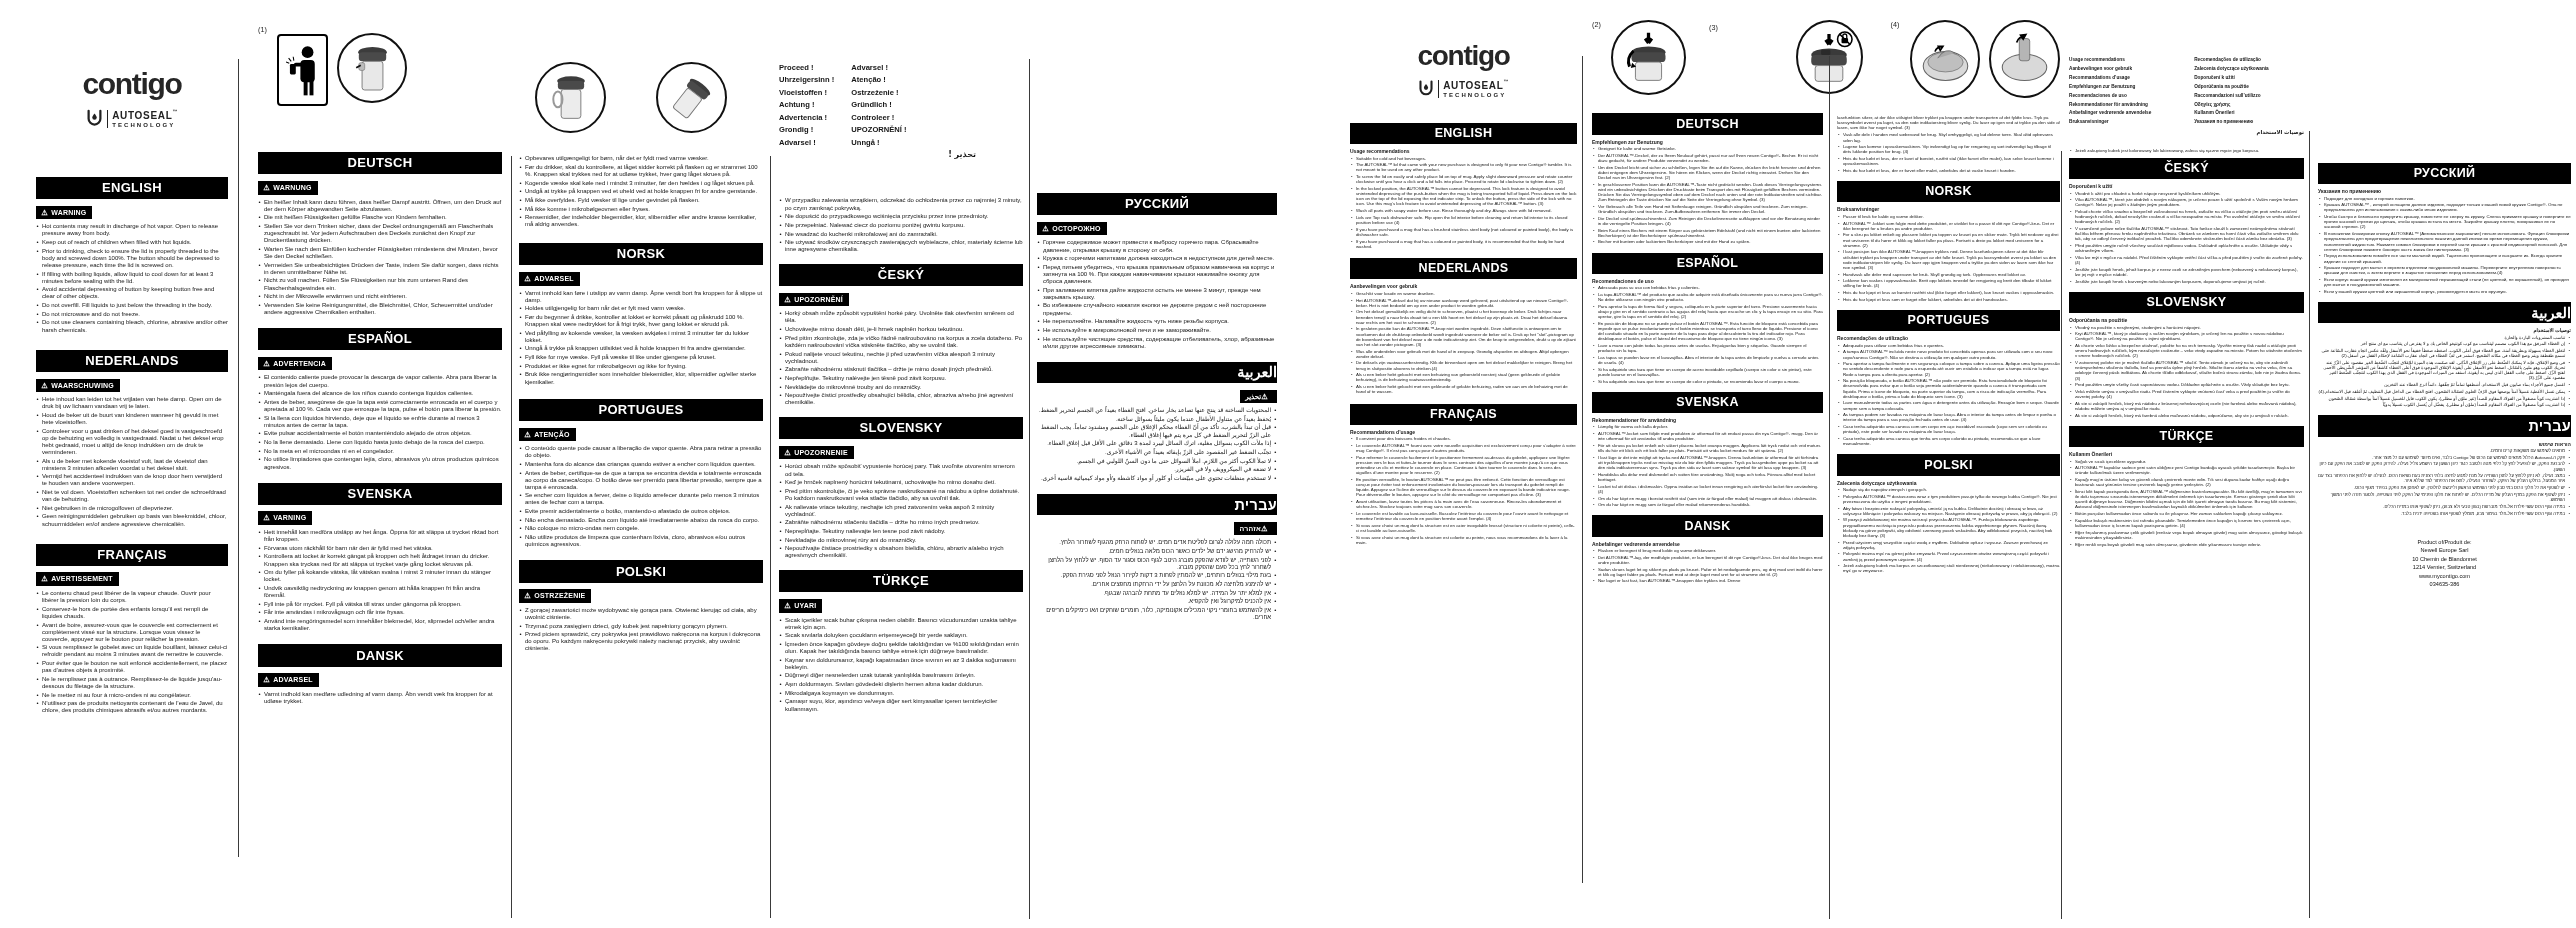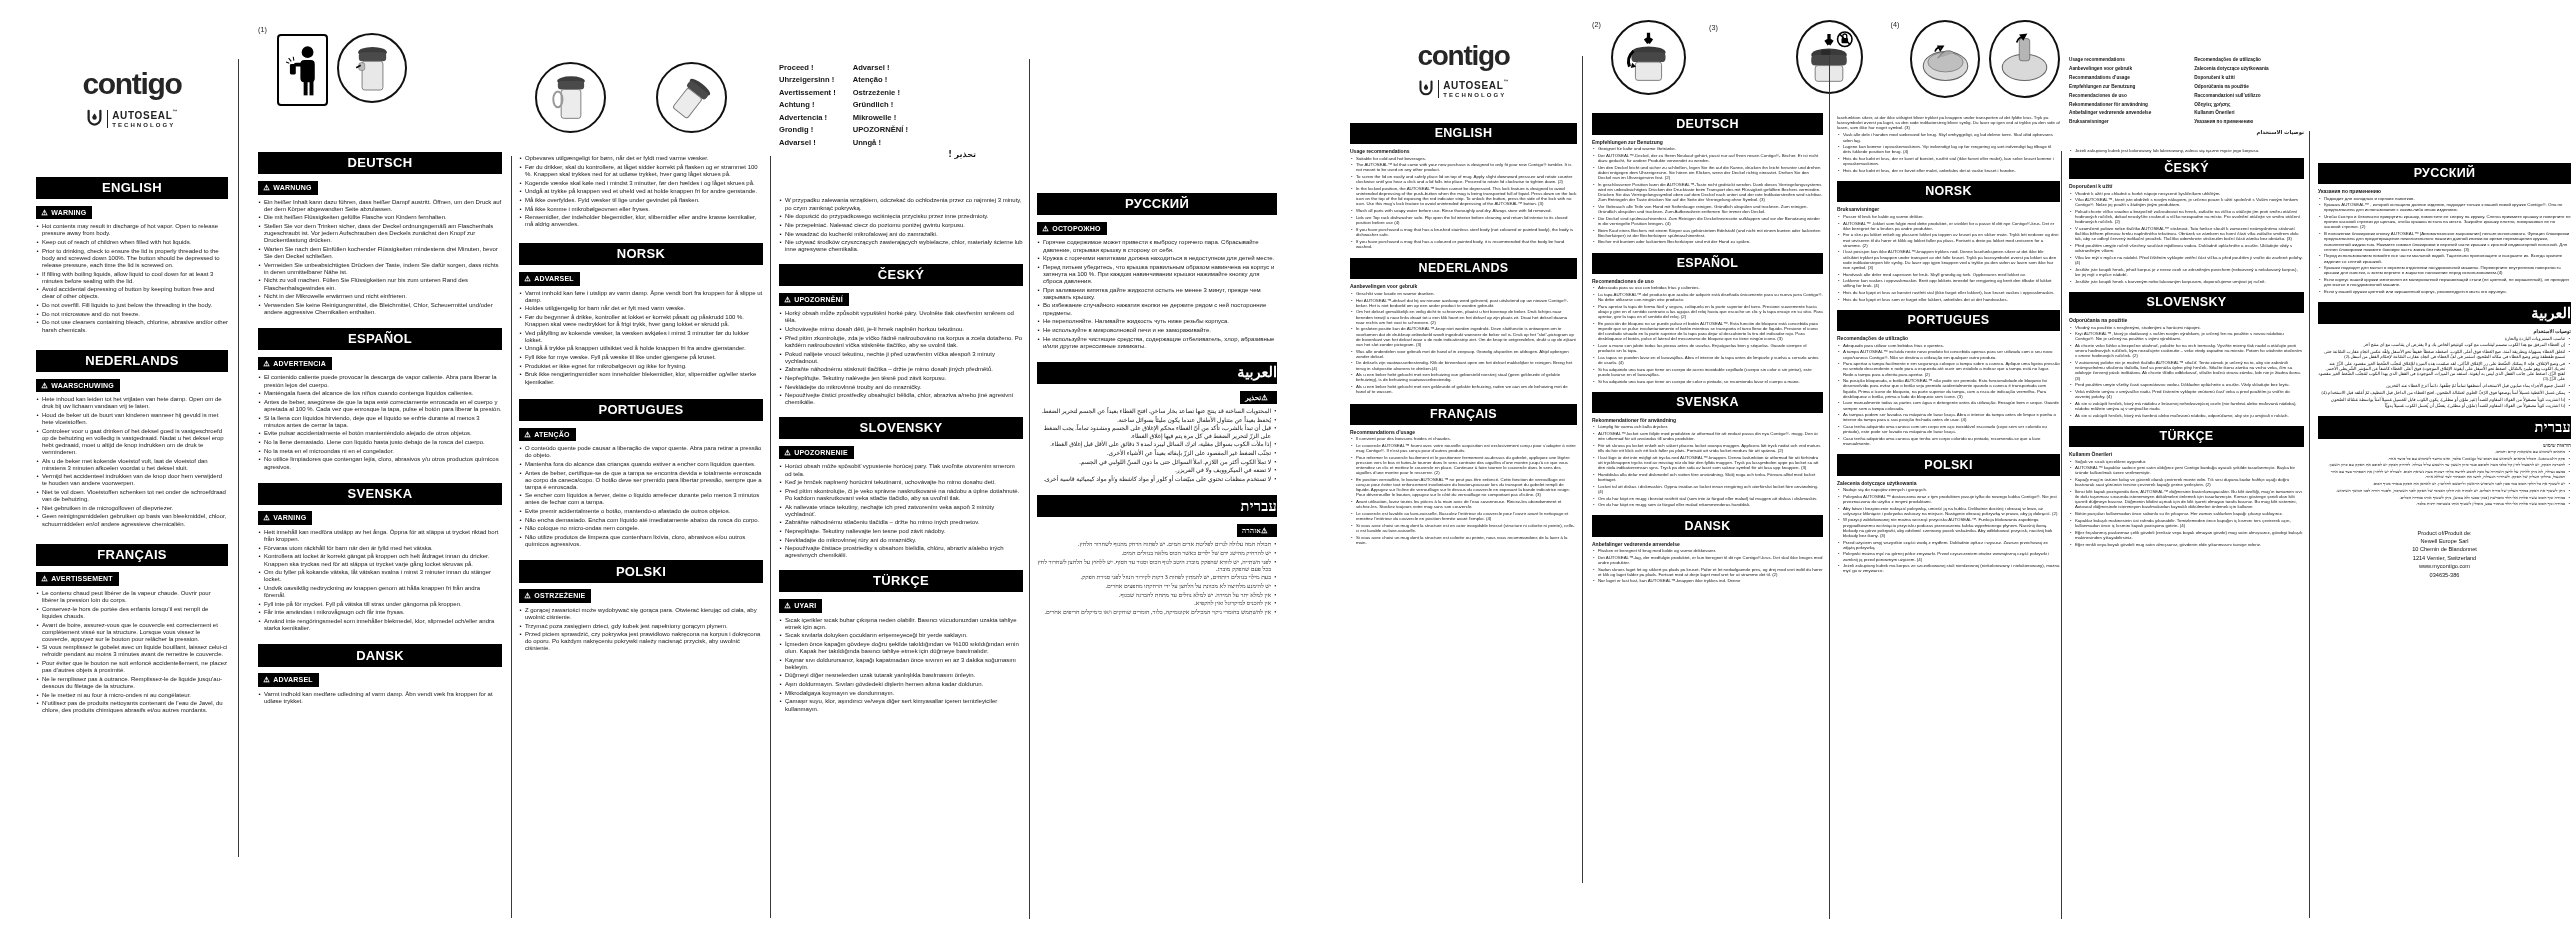--- a/index.html
+++ b/index.html
@@ -28,21 +28,21 @@
   .warnbox .tri{font-size:7.2px;margin-right:3.3px;}
   .rtl-box{float:right;}
   
   .hdr{font-weight:700;margin:4px 0 1.3px 0;}
   .li{display:flex;gap:2.6px;margin-bottom:1.6px;}
   .bdot{flex:0 0 3.3px;text-align:center;}
   .lines div{margin-bottom:0.7px;}
   .pgL .li,.pgL .cont{font-size:6px;line-height:1.18;}
   .pgR .li,.pgR .cont{font-size:4.4px;line-height:1.17;}
   .pgR .hdr{font-size:5px;}
-  .rtl{direction:rtl;text-align:right;font-family:Liberation Serif, serif;}
+  .rtl{direction:rtl;text-align:right;font-family:Liberation Sans, sans-serif;}
   .rtl .li{direction:rtl;}
   .warnlist{display:flex;gap:17px;font-weight:700;font-size:7.6px;line-height:1.55;}
   .idxlist{display:flex;gap:9.2px;font-weight:700;font-size:4.7px;line-height:1.75;}
   .ar-line{direction:rtl;text-align:right;font-weight:700;margin-top:1.3px;font-family:"DejaVu Sans",sans-serif;}
   
   .figrow{display:flex;align-items:flex-start;gap:9.2px;}
   .figlabel{font-size:7.2px;color:#222;margin-right:1.3px;}
   .picto{width:47px;height:68px;border:2.6px solid #000;border-radius:4px;display:flex;align-items:center;justify-content:center;background:#fff;}
   .circ{border:2px solid #111;border-radius:50%;display:flex;align-items:center;justify-content:center;background:#fff;}
   .product{font-size:5.6px;text-align:center;line-height:1.5;color:#111;}
@@ -457,32 +457,32 @@
         <span class="btxt">Przed piciem sprawdzić, czy pokrywka jest prawidłowo nakręcona na korpus i dokręcona do oporu. Po każdym nakręceniu pokrywki należy nacisnąć przycisk, aby uwolnić ciśnienie.</span>
       </div>
     </div>
 </div>
 
 <div class="col pgL" style="left:779px;top:62px;width:244px;">
   <div class="warnlist">
     <div class="lines">
         <div>Proceed !</div>
         <div>Uhrzeigersinn !</div>
-        <div>Avertissement !</div>
+        <div>Vloeistoffen !</div>
         <div>Achtung !</div>
         <div>Advertencia !</div>
         <div>Grondig !</div>
         <div>Advarsel !</div>
       </div>
     <div class="lines">
         <div>Advarsel !</div>
         <div>Atenção !</div>
         <div>Ostrzeżenie !</div>
         <div>Gründlich !</div>
-        <div>Mikrowelle !</div>
+        <div>Controleer !</div>
         <div>UPOZORNĚNÍ !</div>
         <div>Unngå !</div>
       </div>
   </div>
   <div class="ar-line" style="font-size:8px;width:197px;">تحذير !</div>
   <div style="margin-top:38px;">
       <div class="li">
         <span class="bdot">•</span>
         <span class="btxt">W przypadku zalewania wrzątkiem, odczekać do ochłodzenia przez co najmniej 3 minuty, po czym zamknąć pokrywką.</span>
       </div>

